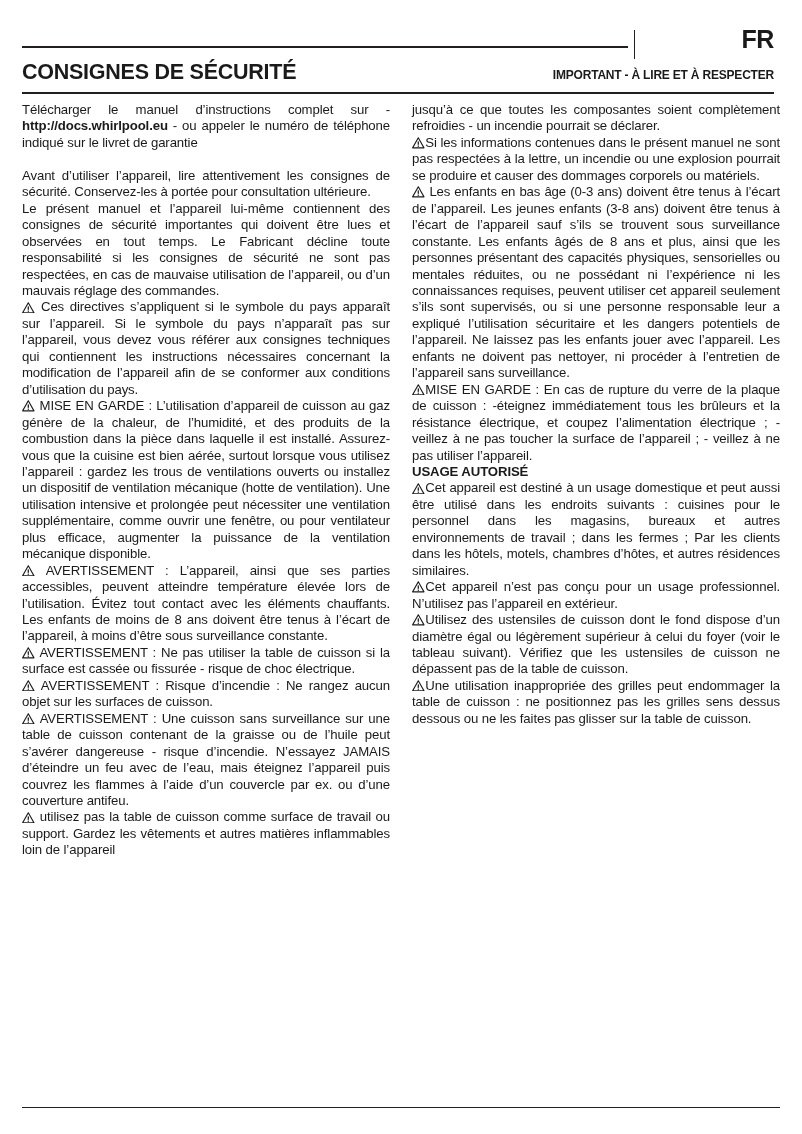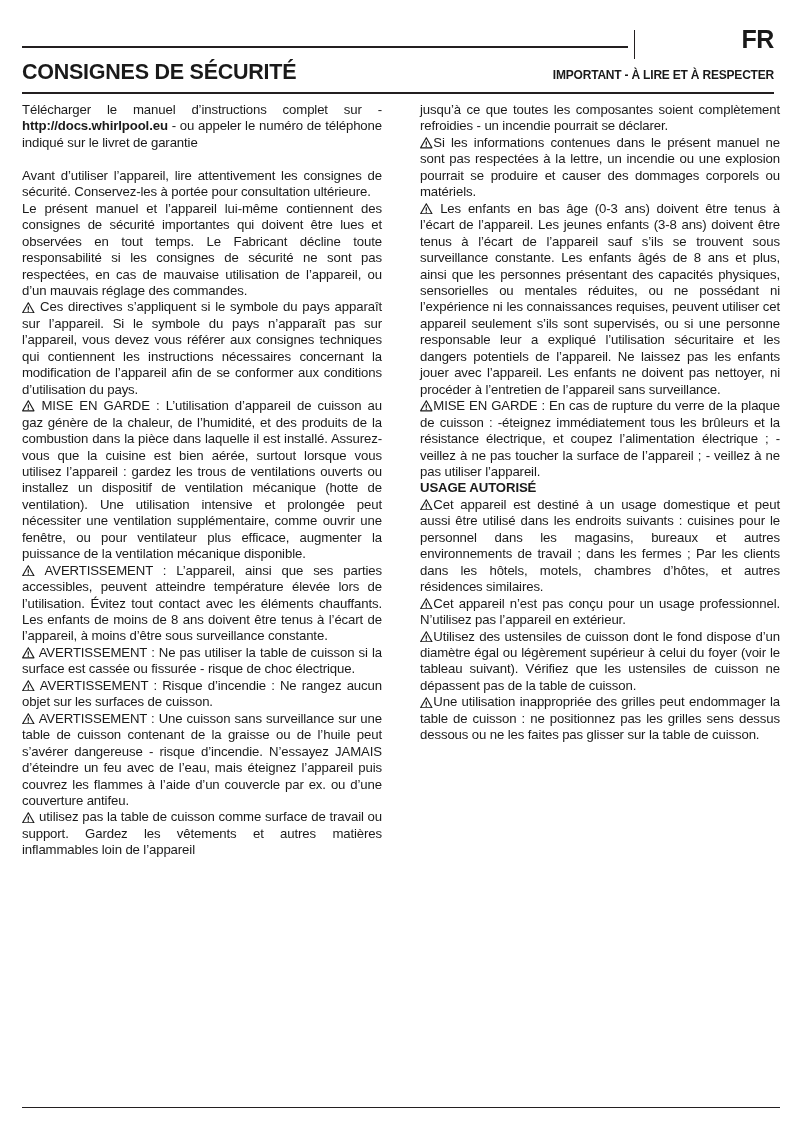--- a/index.html
+++ b/index.html
@@ -81,21 +81,20 @@
     letter-spacing: -0.2px;
     line-height: 26px;
   }
 
   
   .columns {
     display: flex;
     margin: 0 22px;
     padding-top: 8px;
     align-items: flex-start;
-    gap: 8px;
   }
   .col {
     width: 368px;
     box-sizing: border-box;
   }
   .col-left { padding-right: 0; }
   .col-gap { width: 22px; flex: 0 0 22px; }
 
   .col p {
     margin: 0;

